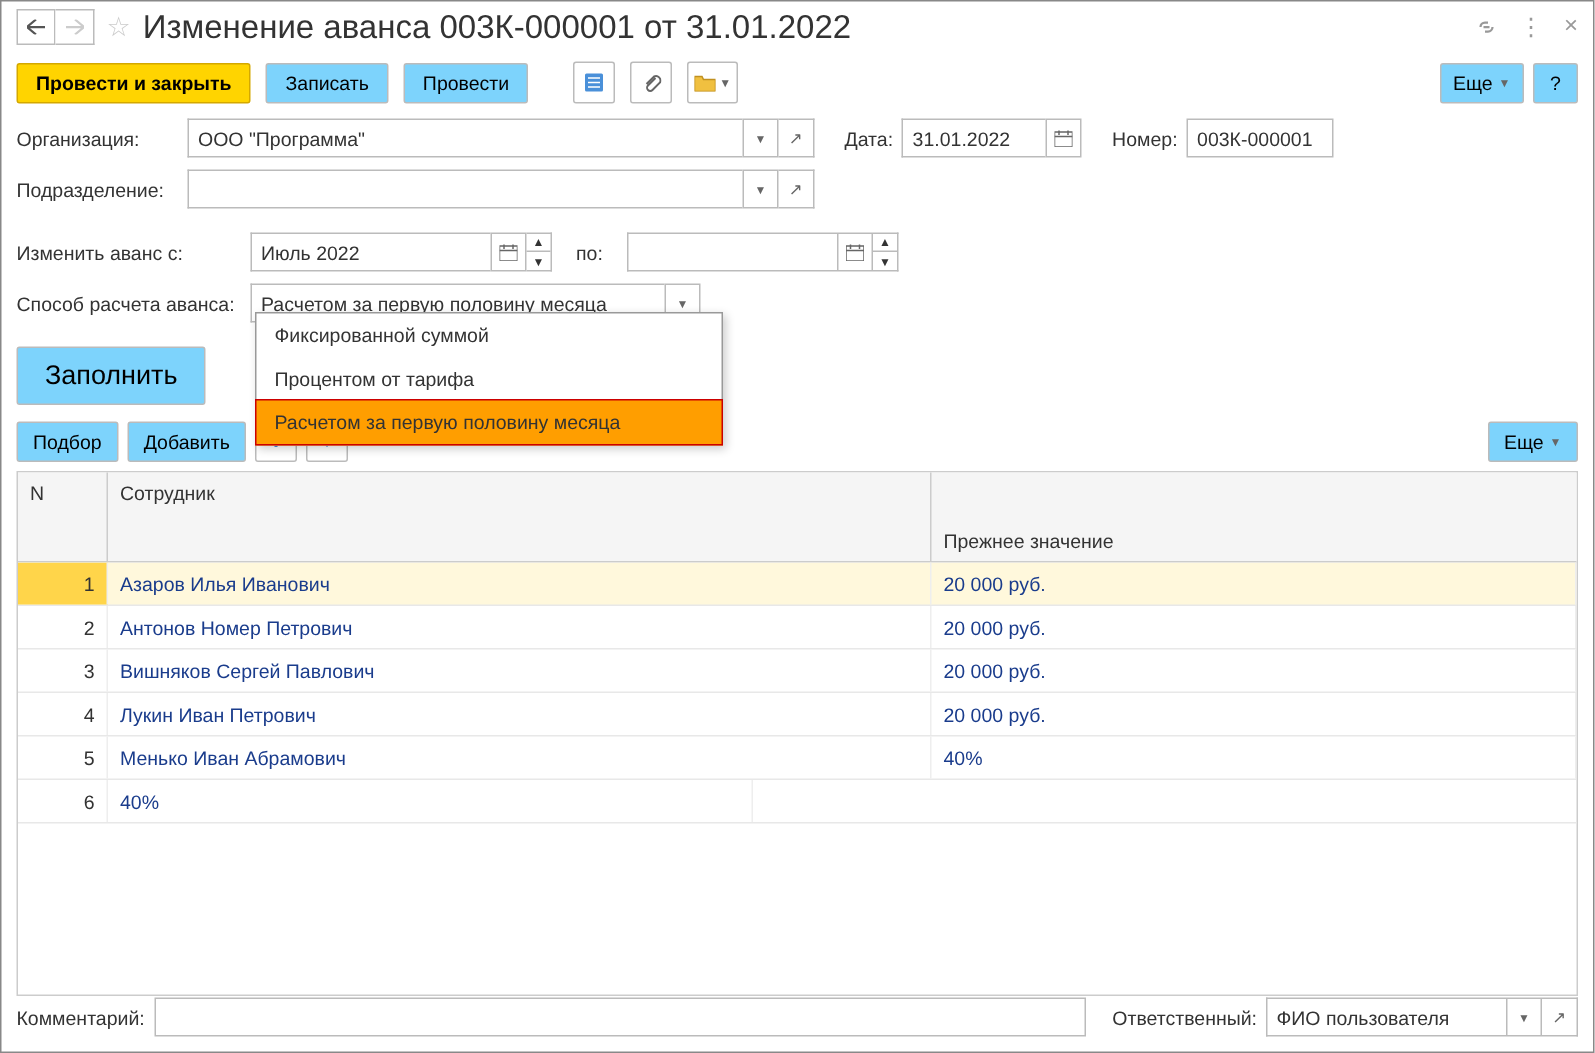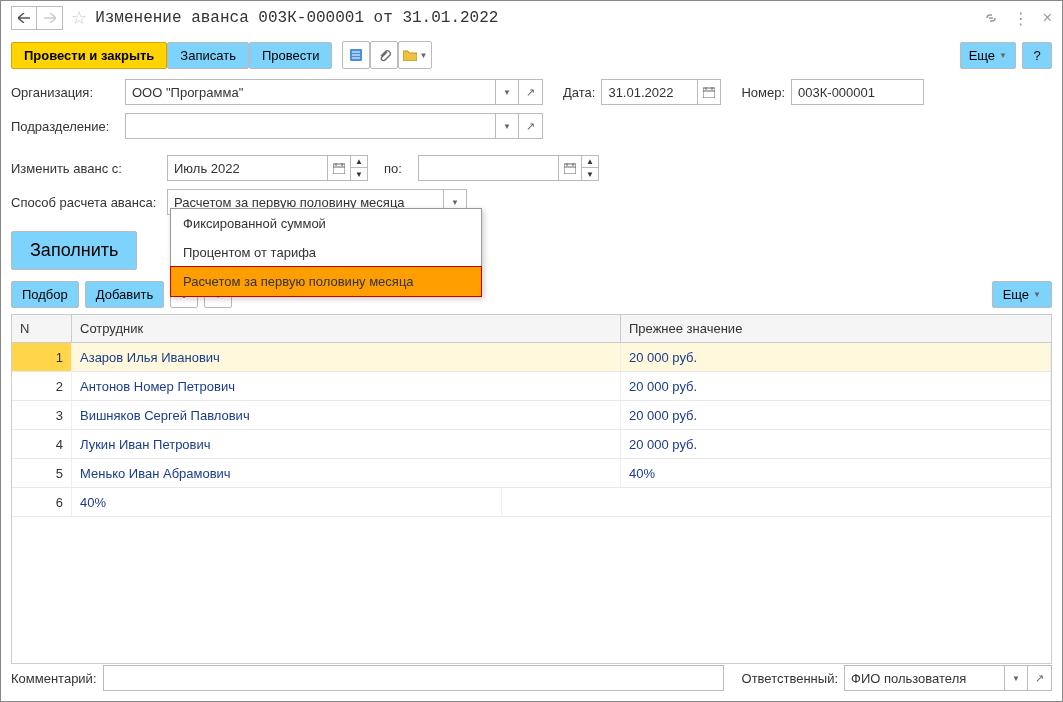--- a/index.html
+++ b/index.html
@@ -24,28 +24,29 @@
     width: 26px; height: 24px;
     border: 1px solid #bbb;
     background: #fff;
     display: flex;
     align-items: center;
     justify-content: center;
     cursor: pointer;
   }
   .nav-btn + .nav-btn { border-left: none; }
   .star-icon { margin: 0 8px; color: #ccc; font-size: 18px; }
-  .title-text { font-size: 16px; font-weight: normal; font-family: Liberation Mono, monospace; }
+  .title-text { font-size: 22px; font-weight: normal; }
   .titlebar-right { margin-left: auto; display: flex; gap: 14px; align-items: center; color: #999; }
   .titlebar-right > * { cursor: pointer; }
 
   .toolbar {
     display: flex;
     align-items: center;
     padding: 6px 10px;
+    gap: 10px;
   }
   .btn {
     border: 1px solid #bbb;
     background: #7dd3fc;
     padding: 5px 12px;
     cursor: pointer;
     font-size: 13px;
     border-radius: 2px;
   }
   .btn-primary {
@@ -117,21 +118,21 @@
     background: #f5f5f5;
     border-bottom: 1px solid #ccc;
   }
   .gh-cell {
     padding: 6px 8px;
     border-right: 1px solid #ccc;
     font-size: 13px;
   }
   .gh-n { width: 60px; }
   .gh-emp { flex: 1; }
-  .gh-val { width: 430px; border-right: none; }
+  .gh-val { width: 430px; border-right: none; margin-top: 32px; }
   .grid-body { flex: 1; overflow: auto; }
   .grid-row {
     display: flex;
     border-bottom: 1px solid #e8e8e8;
     height: 29px;
     align-items: stretch;
   }
   .grid-row .c {
     padding: 5px 8px;
     border-right: 1px solid #eee;
@@ -249,21 +250,21 @@
   <div class="input-group">
     <div class="input" style="width:96px">31.01.2022</div>
     <div class="addon">
       <svg width="12" height="12">
           <rect x="0" y="2" width="12" height="10" fill="none" stroke="#666"></rect>
           <path d="M0 5h12M3 1v3M9 1v3" stroke="#666"></path>
         </svg>
     </div>
   </div>
   <span style="margin-left:14px">Номер:</span>
-  <div class="input" style="width:133px">003К-000001</div>
+  <div class="input" style="width:98px">003К-000001</div>
 </div>
 
 <div class="form-row">
   <span class="form-label">Подразделение:</span>
   <div class="input-group">
     <div class="input" style="width:370px"></div>
     <div class="addon">
         <span style="font-size:8px">▼</span>
       </div>
     <div class="addon">

